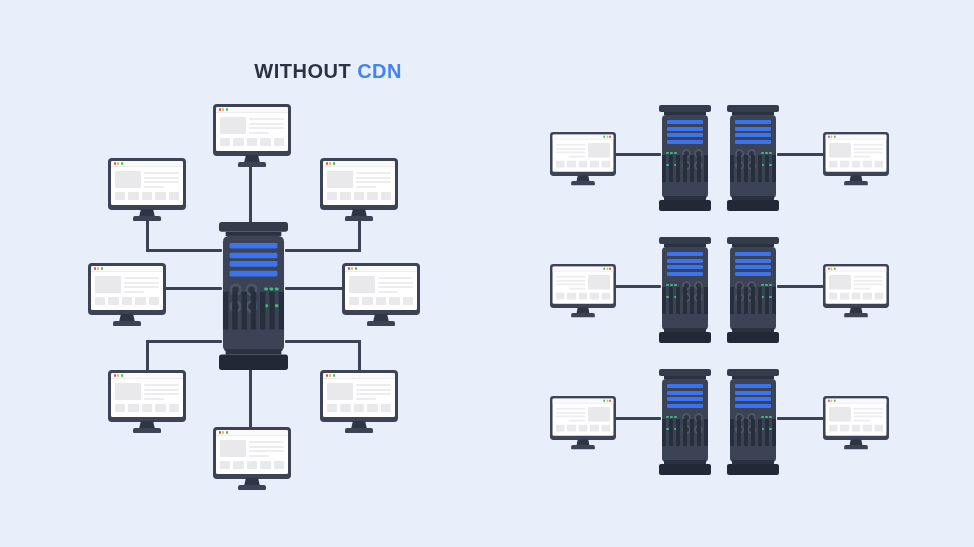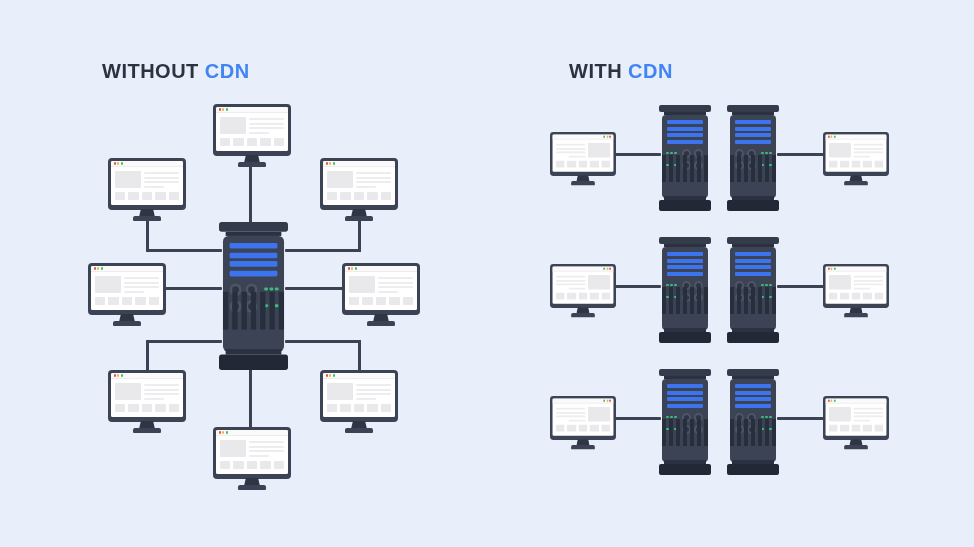--- a/index.html
+++ b/index.html
@@ -5,21 +5,21 @@
   :root{
     --bg:#e9eefb; --slate:#3b4354; --cap:#343c4b; --collar:#2a3140; --dbase:#222836;
     --blue:#3b74ee; --green:#3cbd80; --line:#3a4254; --title:#2b3240; --taccent:#4184f4;
   }
   *{box-sizing:border-box;}
   html,body{margin:0;padding:0;}
   body{font-family:"Liberation Sans",sans-serif;background:var(--bg);}
   #canvas{position:relative;width:974px;height:547px;background:var(--bg);overflow:hidden;}
 
   
-  .diagram-title{position:absolute;top:60px;width:300px;text-align:left;
+  .diagram-title{position:absolute;top:60px;width:300px;text-align:right;
     font-size:20px;font-weight:700;letter-spacing:.5px;color:var(--title);white-space:nowrap;}
   .diagram-title .accent{color:var(--taccent);margin-left:6px;}
   .title-left{left:102px;}
   .title-right{left:569px;}
 
   
   .node{position:absolute;transform-origin:top left;z-index:1;}
   .cline{position:absolute;background:var(--line);z-index:0;border-radius:1px;}
   .flip{transform:scaleX(-1);}
 
@@ -63,22 +63,20 @@
   .t-slat{width:4px;height:27px;background:#272e3c;}
   .t-collar-bottom{position:absolute;bottom:11px;left:5px;right:5px;height:4px;background:var(--collar);}
   .t-base{position:absolute;bottom:0;left:0;right:0;height:11px;background:var(--dbase);border-radius:2px;}
 </style>
 </head>
 <body>
 
 <div id="canvas">
   <div class="diagram-title title-left"><span>WITHOUT</span><span class="accent">CDN</span>
   </div>
-  <div class="diagram-title title-right"><span>WITH</span><span class="accent">CDN</span>
-  </div>
 <div class="cline" style="left: 249px; top: 165px; width: 3px; height: 60px;"></div>
     <div class="cline" style="left: 146px; top: 219px; width: 3px; height: 33px;"></div>
     <div class="cline" style="left: 146px; top: 249px; width: 76px; height: 3px;"></div>
     <div class="cline" style="left: 358px; top: 219px; width: 3px; height: 33px;"></div>
     <div class="cline" style="left: 285px; top: 249px; width: 76px; height: 3px;"></div>
     <div class="cline" style="left: 164px; top: 287px; width: 58px; height: 3px;"></div>
     <div class="cline" style="left: 285px; top: 287px; width: 58px; height: 3px;"></div>
     <div class="cline" style="left: 146px; top: 340px; width: 3px; height: 33px;"></div>
     <div class="cline" style="left: 146px; top: 340px; width: 76px; height: 3px;"></div>
     <div class="cline" style="left: 358px; top: 340px; width: 3px; height: 33px;"></div>

